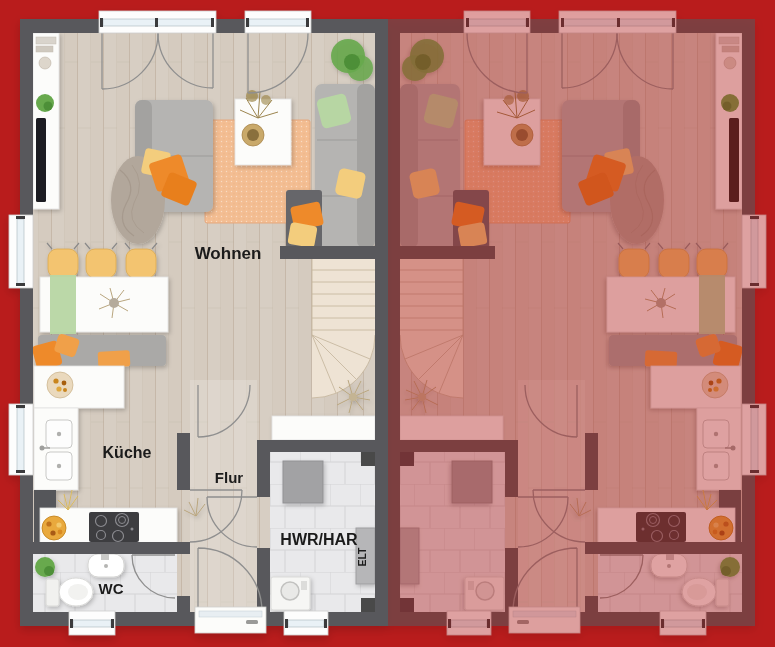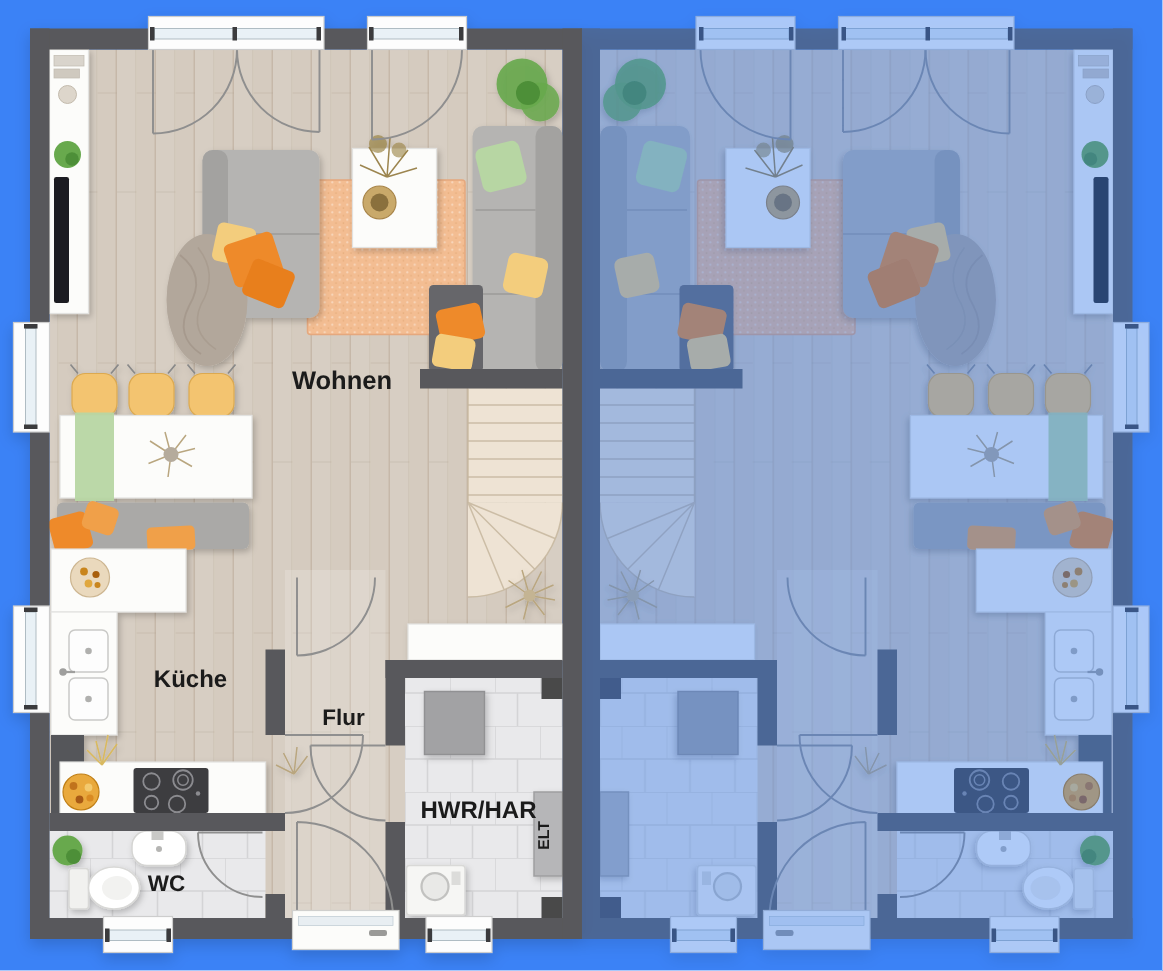--- a/index.html
+++ b/index.html
@@ -1,16 +1,16 @@
 <!DOCTYPE html>
 <html style="--wall: #58595b; --wallDark: #48484a; --floor: #d5cbbf; --stairs: #eee3d4; --tile: #e9e9eb; --rug: #f3bd92; --counter: #fcfcfa; --sofa: #b5b4b2; --sofaBack: #a3a2a0; --blanket: #b2a79b; --orange: #ee8a2b; --orangeSoft: #f0a048; --yellow: #f3cd7d; --green: #b7d6a3; --chair: #f3c46f; --plant: #67a94e; --appliance: #a2a2a4; --cooktop: #3c3c40; --glass: #e9f1f6; --arc: #8f8f8f; --text: #1b1b1b;"><head>
 <meta charset="utf-8">
 <style>
   html,body{margin:0;padding:0;background:#ffffff;}
-  #stage{width:775px;height:647px;background:#3b82f6;position:relative;overflow:hidden;
+  #stage{width:775px;height:647px;background:#b91c1c;position:relative;overflow:hidden;
          font-family:"Liberation Sans", sans-serif;}
   svg{display:block;}
   
   .wall{fill:var(--wall,#58595b);}
   .wall-dark{fill:var(--wallDark,#48484a);}
   .floorfill{fill:var(--floor,#d5cbbf);}
   .tilefill{fill:var(--tile,#e9e9eb);}
   .stairfill{fill:var(--stairs,#eee3d4);}
   .rugfill{fill:var(--rug,#f3bd92);}
   .counter{fill:var(--counter,#fcfcfa);stroke:#e2e2e0;stroke-width:0.8;}

